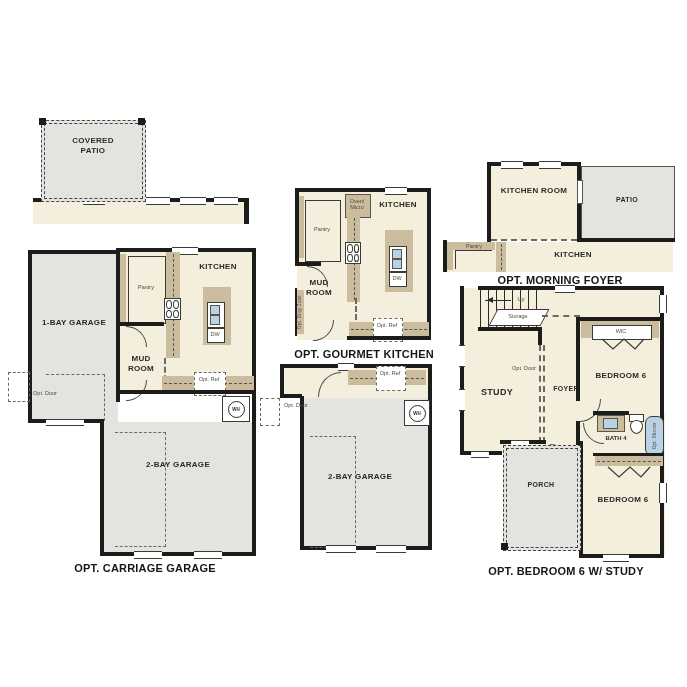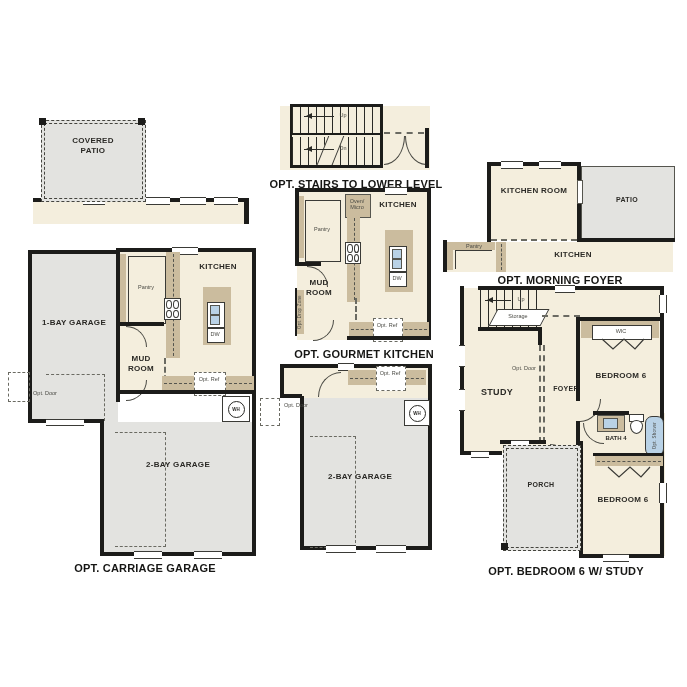--- a/index.html
+++ b/index.html
@@ -64,40 +64,20 @@
     <div class="win" style="left:55px;top:85px;width:22px;height:6px;"></div>
     <div class="win" style="left:118px;top:85px;width:24px;height:6px;"></div>
     <div class="win" style="left:152px;top:85px;width:26px;height:6px;"></div>
     <div class="win" style="left:186px;top:85px;width:24px;height:6px;"></div>
     <div class="dd" style="left:13px;top:8px;width:103px;height:80px;"></div>
     <div class="post" style="left:11px;top:6px;"></div>
     <div class="post" style="left:110px;top:6px;"></div>
     <div class="rlabel" style="left:38px;top:24px;width:54px;">COVERED PATIO</div>
   </div>
 
-  <div class="plan" style="left:278px;top:102px;width:156px;height:92px;">
-    <div class="abs fill-cream" style="left:2px;top:4px;width:150px;height:64px;"></div>
-    <div class="stair" style="left:14px;top:4px;width:88px;height:27px;"></div>
-    <div class="stair" style="left:14px;top:35px;width:88px;height:29px;"></div>
-    <div class="abs" style="left:44px;top:34px;width:14px;height:31px;background:var(--cream);border-left:1px solid #3a3a36;border-right:1px solid #3a3a36;transform:skewX(-22deg);"></div>
-    <div class="wall" style="left:14px;top:2px;width:91px;height:3px;"></div>
-    <div class="wall" style="left:102px;top:2px;width:3px;height:64px;"></div>
-    <div class="wall" style="left:14px;top:31px;width:88px;height:2px;"></div>
-    <div class="wall" style="left:12px;top:2px;width:2px;height:64px;"></div>
-    <div class="wall" style="left:14px;top:63px;width:91px;height:3px;"></div>
-    <div class="arrow" style="left:26px;top:14px;width:30px;"></div>
-    <div class="tiny" style="left:58px;top:10px;width:14px;">Up</div>
-    <div class="arrow" style="left:26px;top:47px;width:30px;"></div>
-    <div class="tiny" style="left:58px;top:43px;width:14px;">Dn</div>
-    <div class="dash-h" style="left:106px;top:30px;width:40px;"></div>
-    <div class="arc br" style="left:106px;top:34px;width:20px;height:28px;"></div>
-    <div class="arc bl" style="left:127px;top:34px;width:20px;height:28px;"></div>
-    <div class="wall" style="left:147px;top:26px;width:4px;height:40px;"></div>
-    <div class="caption" style="left:-10px;top:76px;width:176px;">OPT. STAIRS TO LOWER LEVEL</div>
-  </div>
 
   <div class="plan" style="left:443px;top:158px;width:234px;height:126px;">
     <div class="abs fill-cream" style="left:47px;top:6px;width:88px;height:76px;"></div>
     <div class="abs fill-gray" style="left:138px;top:8px;width:92px;height:74px;border:1px solid #55554e;"></div>
     <div class="abs fill-cream" style="left:4px;top:84px;width:226px;height:30px;"></div>
     <div class="wall" style="left:44px;top:4px;width:94px;height:4px;"></div>
     <div class="wall" style="left:44px;top:4px;width:4px;height:80px;"></div>
     <div class="wall" style="left:134px;top:4px;width:4px;height:80px;"></div>
     <div class="win" style="left:58px;top:3px;width:22px;height:6px;"></div>
     <div class="win" style="left:96px;top:3px;width:22px;height:6px;"></div>

